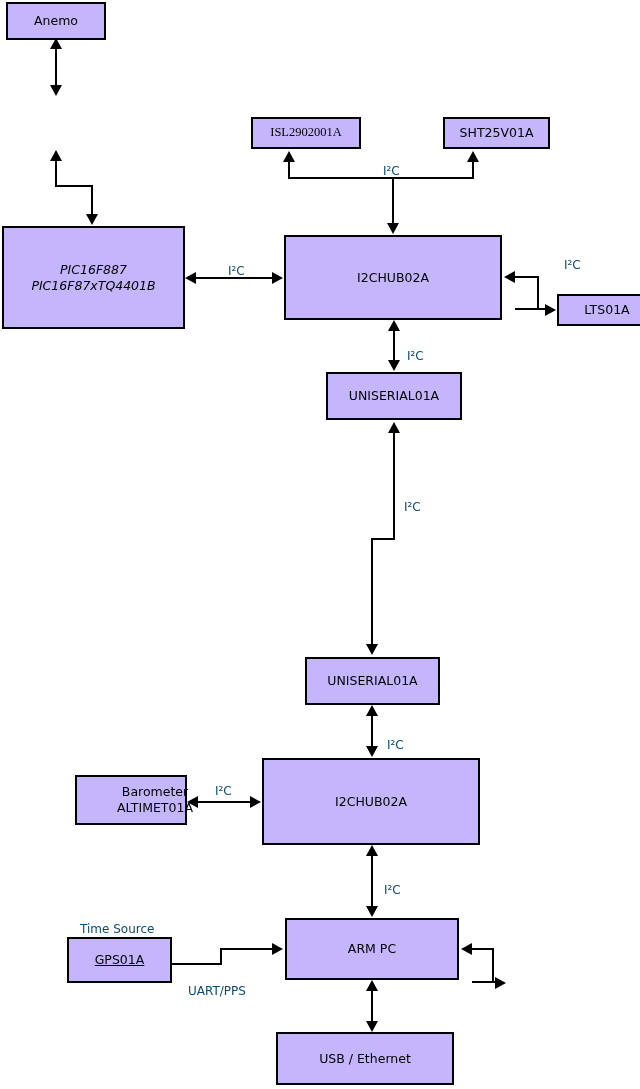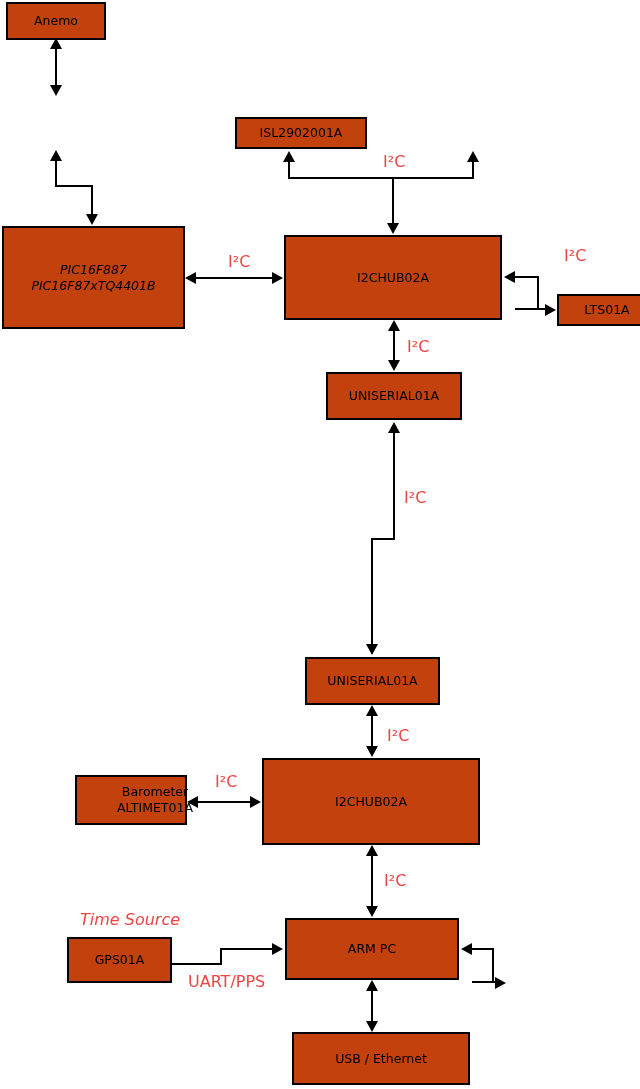--- a/index.html
+++ b/index.html
@@ -7,38 +7,39 @@
     position:relative;
     width:640px;height:1089px;
     background:#ffffff;
     font-family:"DejaVu Sans","Liberation Sans",sans-serif;
     overflow:hidden;
   }
   .box{
     position:absolute;
     box-sizing:border-box;
     border:2px solid #000000;
-    background:#c2410c;
+    background:#c4b5fd;
     display:flex;
     align-items:center;
     justify-content:center;
     text-align:center;
     color:#000000;
     font-size:12.5px;
     line-height:1.25;
     white-space:pre-line;
     z-index:3;
   }
   .lbl{
     position:absolute;
-    color:#ef4444;
-    font-size:16px;
+    color:#0c4a6e;
+    font-size:12px;
     line-height:1.2;
     white-space:nowrap;
     z-index:4;
+    margin-top:12px;
   }
   
   .h{position:absolute;background:#000000;height:2px;z-index:2;}
   .v{position:absolute;background:#000000;width:2px;z-index:2;}
   .ar{position:absolute;width:0;height:0;z-index:2;}
   .ar-up{border-left:6px solid transparent;border-right:6px solid transparent;border-bottom:11px solid #000000;}
   .ar-down{border-left:6px solid transparent;border-right:6px solid transparent;border-top:11px solid #000000;}
   .ar-left{border-top:6px solid transparent;border-bottom:6px solid transparent;border-right:11px solid #000000;}
   .ar-right{border-top:6px solid transparent;border-bottom:6px solid transparent;border-left:11px solid #000000;}
 </style>
@@ -46,42 +47,43 @@
 <body>
 
 <div id="canvas">
 
   <div class="box" style="left:6px;top:2px;width:100px;height:38px;">Anemo</div>
 
 
   <div class="box" style="left:2px;top:226px;width:183px;height:103px;font-style:italic;">PIC16F887
 PIC16F87xTQ4401B</div>
 
-  <div class="box" style="left:235px;top:117px;width:132px;height:32px;">ISL2902001A</div>
+  <div class="box" style="left:251px;top:117px;width:110px;height:32px;font-family:Liberation Serif, serif;">ISL2902001A</div>
 
+  <div class="box" style="left:443px;top:117px;width:107px;height:32px;">SHT25V01A</div>
 
   <div class="box" style="left:284px;top:235px;width:218px;height:85px;">I2CHUB02A</div>
 
   <div class="box" style="left:557px;top:294px;width:100px;height:32px;">LTS01A</div>
 
   <div class="box" style="left:326px;top:372px;width:136px;height:48px;">UNISERIAL01A</div>
 
   <div class="box" style="left:305px;top:657px;width:135px;height:48px;">UNISERIAL01A</div>
 
   <div class="box" style="left:75px;top:775px;width:112px;height:50px;padding-left:48px;">Barometer
 ALTIMET01A</div>
 
   <div class="box" style="left:262px;top:758px;width:218px;height:87px;">I2CHUB02A</div>
 
-  <div class="box" style="left:67px;top:937px;width:105px;height:46px;">GPS01A</div>
+  <div class="box" style="left:67px;top:937px;width:105px;height:46px;text-decoration:underline;">GPS01A</div>
 
   <div class="box" style="left:285px;top:918px;width:174px;height:62px;">ARM PC</div>
 
 
-  <div class="box" style="left:292px;top:1032px;width:178px;height:53px;">USB / Ethernet</div>
+  <div class="box" style="left:276px;top:1032px;width:178px;height:53px;">USB / Ethernet</div>
 
   <div class="v" style="left:55px;top:46px;height:44px;"></div>
   <div class="ar ar-up" style="left:50px;top:38px;"></div>
   <div class="ar ar-down" style="left:50px;top:85px;"></div>
 
   <div class="ar ar-up" style="left:50px;top:150px;"></div>
   <div class="v" style="left:55px;top:160px;height:27px;"></div>
   <div class="h" style="left:55px;top:185px;width:38px;"></div>
   <div class="v" style="left:91px;top:185px;height:30px;"></div>
   <div class="ar ar-down" style="left:86px;top:214px;"></div>
@@ -142,16 +144,16 @@
   <div class="ar ar-down" style="left:366px;top:1021px;"></div>
 
   <div class="lbl" style="left:228px;top:252px;">I²C</div>
   <div class="lbl" style="left:383px;top:152px;">I²C</div>
   <div class="lbl" style="left:564px;top:246px;">I²C</div>
   <div class="lbl" style="left:407px;top:337px;">I²C</div>
   <div class="lbl" style="left:404px;top:488px;">I²C</div>
   <div class="lbl" style="left:387px;top:726px;">I²C</div>
   <div class="lbl" style="left:215px;top:772px;">I²C</div>
   <div class="lbl" style="left:384px;top:871px;">I²C</div>
-  <div class="lbl" style="left:80px;top:910px;font-style:italic;">Time Source</div>
+  <div class="lbl" style="left:80px;top:910px;">Time Source</div>
   <div class="lbl" style="left:188px;top:972px;">UART/PPS</div>
 
 </div>
 
 </body></html>

